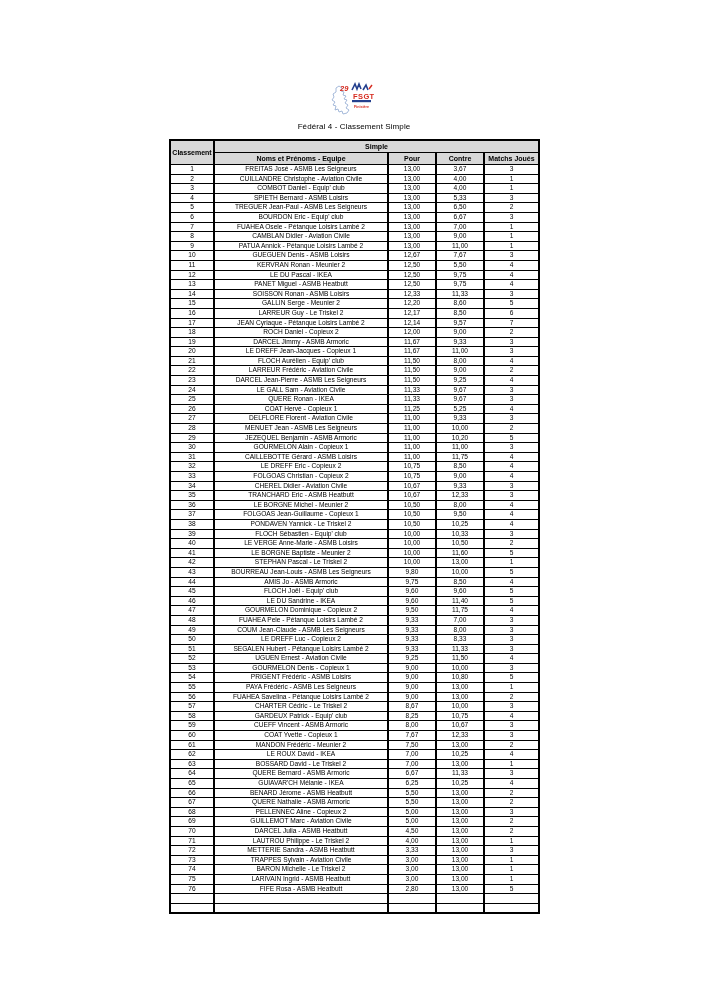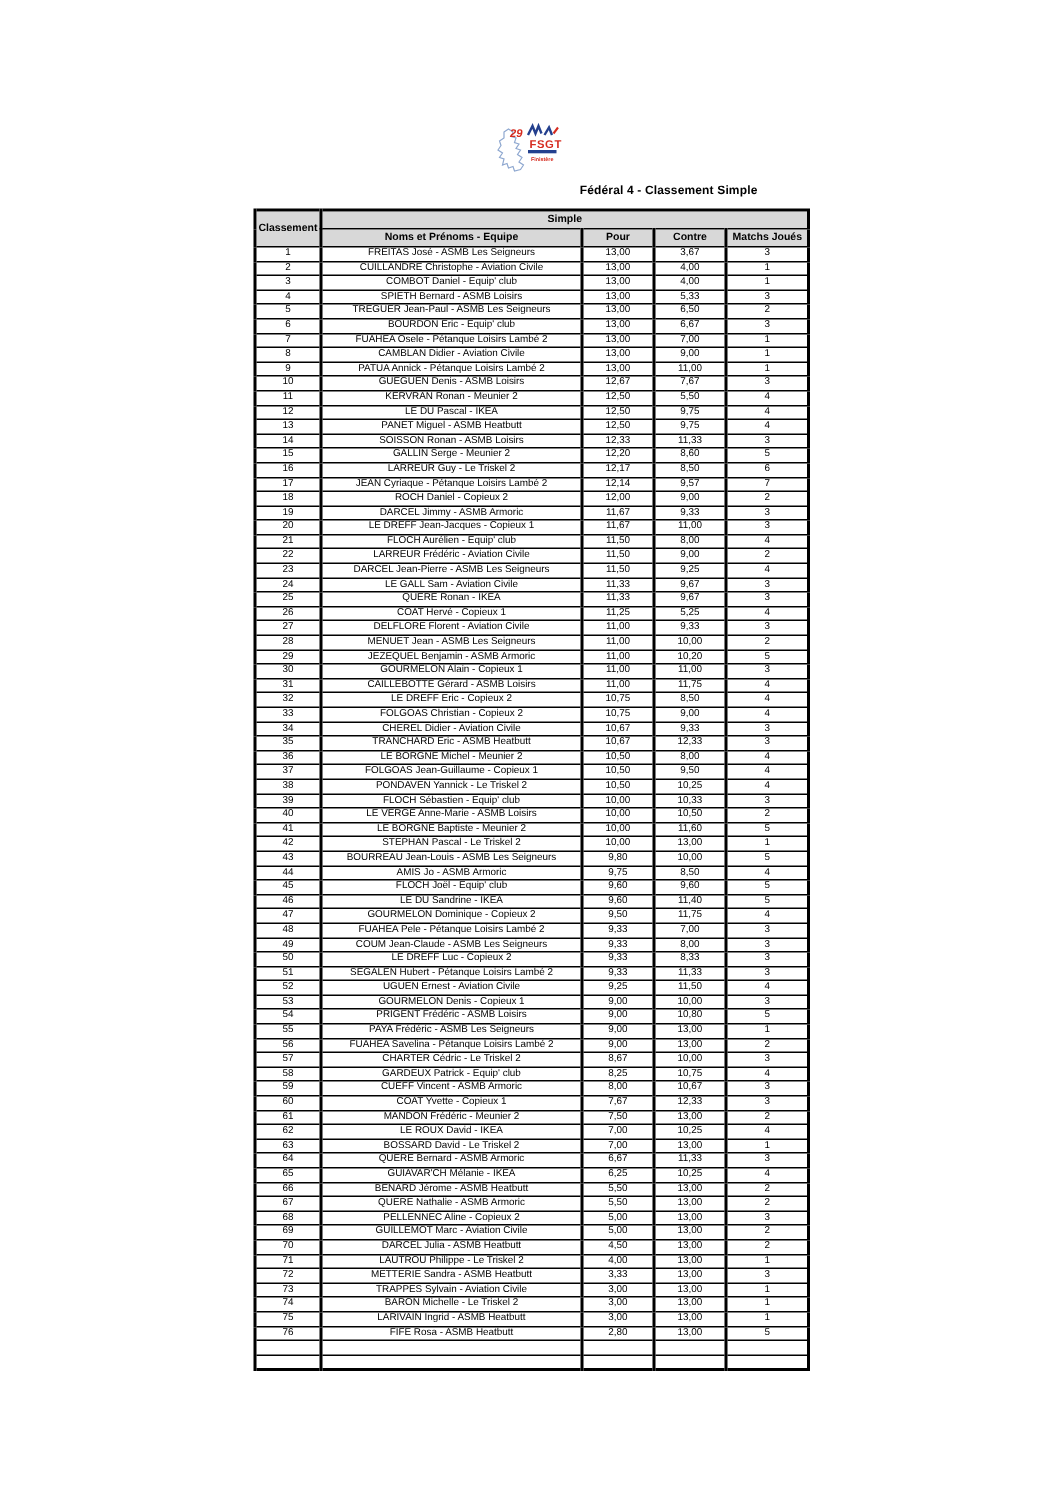--- a/index.html
+++ b/index.html
@@ -5,22 +5,22 @@
   html,body { margin:0; padding:0; }
   body {
     width:707px; height:1000px; background:#ffffff; position:relative;
     font-family:"Liberation Sans", sans-serif; color:#000;
     overflow:hidden;
   }
   .logo {
     position:absolute; left:330px; top:82px; width:46px; height:38px;
   }
   .doc-title {
-    position:absolute; left:165px; top:122px; width:340px;
-    text-align:right; font-size:8px; font-weight:bold; letter-spacing:0.1px;
+    position:absolute; left:184px; top:122px; width:340px;
+    text-align:center; font-size:8px; font-weight:normal; letter-spacing:0.1px;
   }
   table.ranking {
     position:absolute; left:169px; top:139px; width:369px;
     border-collapse:collapse; table-layout:fixed;
     border:2px solid #000;
   }
   table.ranking th, table.ranking td {
     border-top:1px solid #000; border-bottom:1px solid #000;
     border-left:2px solid #000; border-right:2px solid #000;
     padding:0; margin:0; text-align:center; vertical-align:middle;

